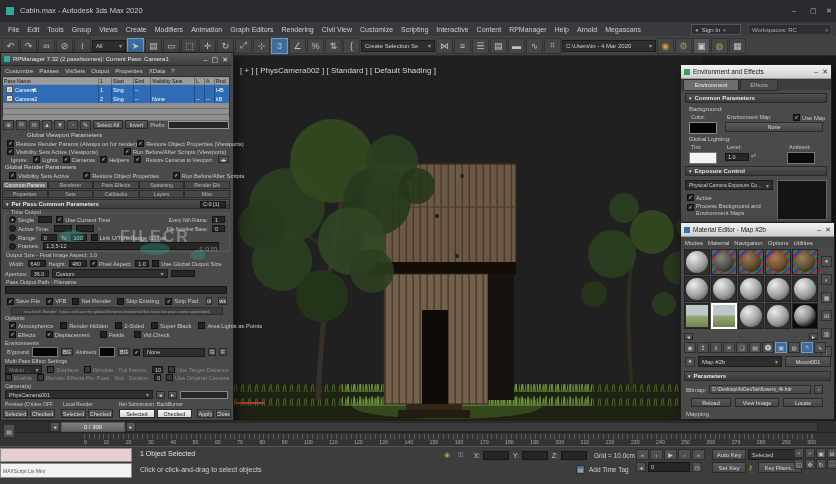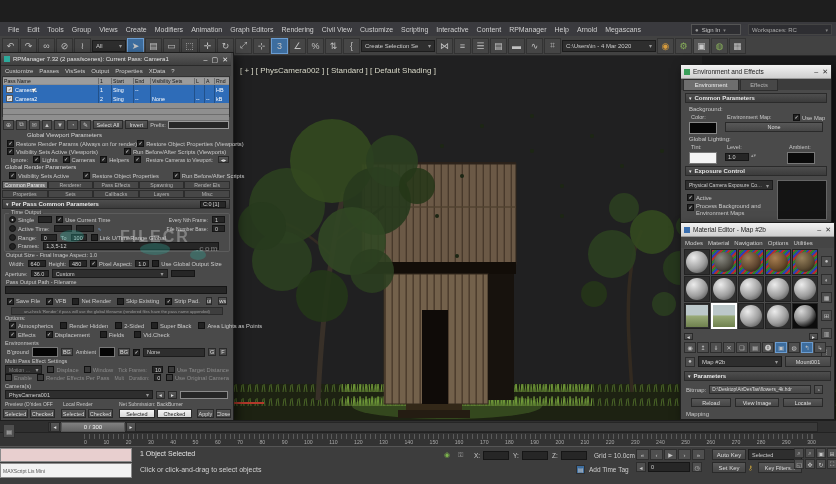--- a/index.html
+++ b/index.html
@@ -71,20 +71,27 @@
   .slot.dk{background:#0c0c0c}
   .slot.dk .inner{background:radial-gradient(circle at 33% 28%,#d8d8d8,#8c8c8c 45%,#050505 80%)}
   .wm{color:rgba(255,255,255,.30);font-weight:bold;letter-spacing:2px;pointer-events:none}
   .blob{background:rgba(46,170,156,.32);border-radius:50%;pointer-events:none}
 </style>
 </head>
 <body>
 
 <div id="app">
 
+  <div class="a f" style="left:0;top:0;width:836px;height:22px;background:#29292e">
+    <span class="a" style="left:6px;top:7px;width:8px;height:8px;background:#2eaa9c"></span>
+    <span class="a s75 nw" style="left:20px;top:6px;color:#cbcbcb">Cabin.max - Autodesk 3ds Max 2020</span>
+    <span class="a wbtn" style="left:788px;top:7px;color:#bbb">–</span>
+    <span class="a wbtn" style="left:806px;top:7px;color:#bbb">▢</span>
+    <span class="a wbtn" style="left:822px;top:7px;color:#bbb">✕</span>
+  </div>
 
   <div class="a f" style="left:0;top:22px;width:836px;height:14px;background:#3a3a3e;gap:8px;padding-left:8px;box-sizing:border-box">
 
       <span class="s7 nw" style="color:#cfcfcf">File</span>
 
       <span class="s7 nw" style="color:#cfcfcf">Edit</span>
 
       <span class="s7 nw" style="color:#cfcfcf">Tools</span>
 
       <span class="s7 nw" style="color:#cfcfcf">Group</span>

